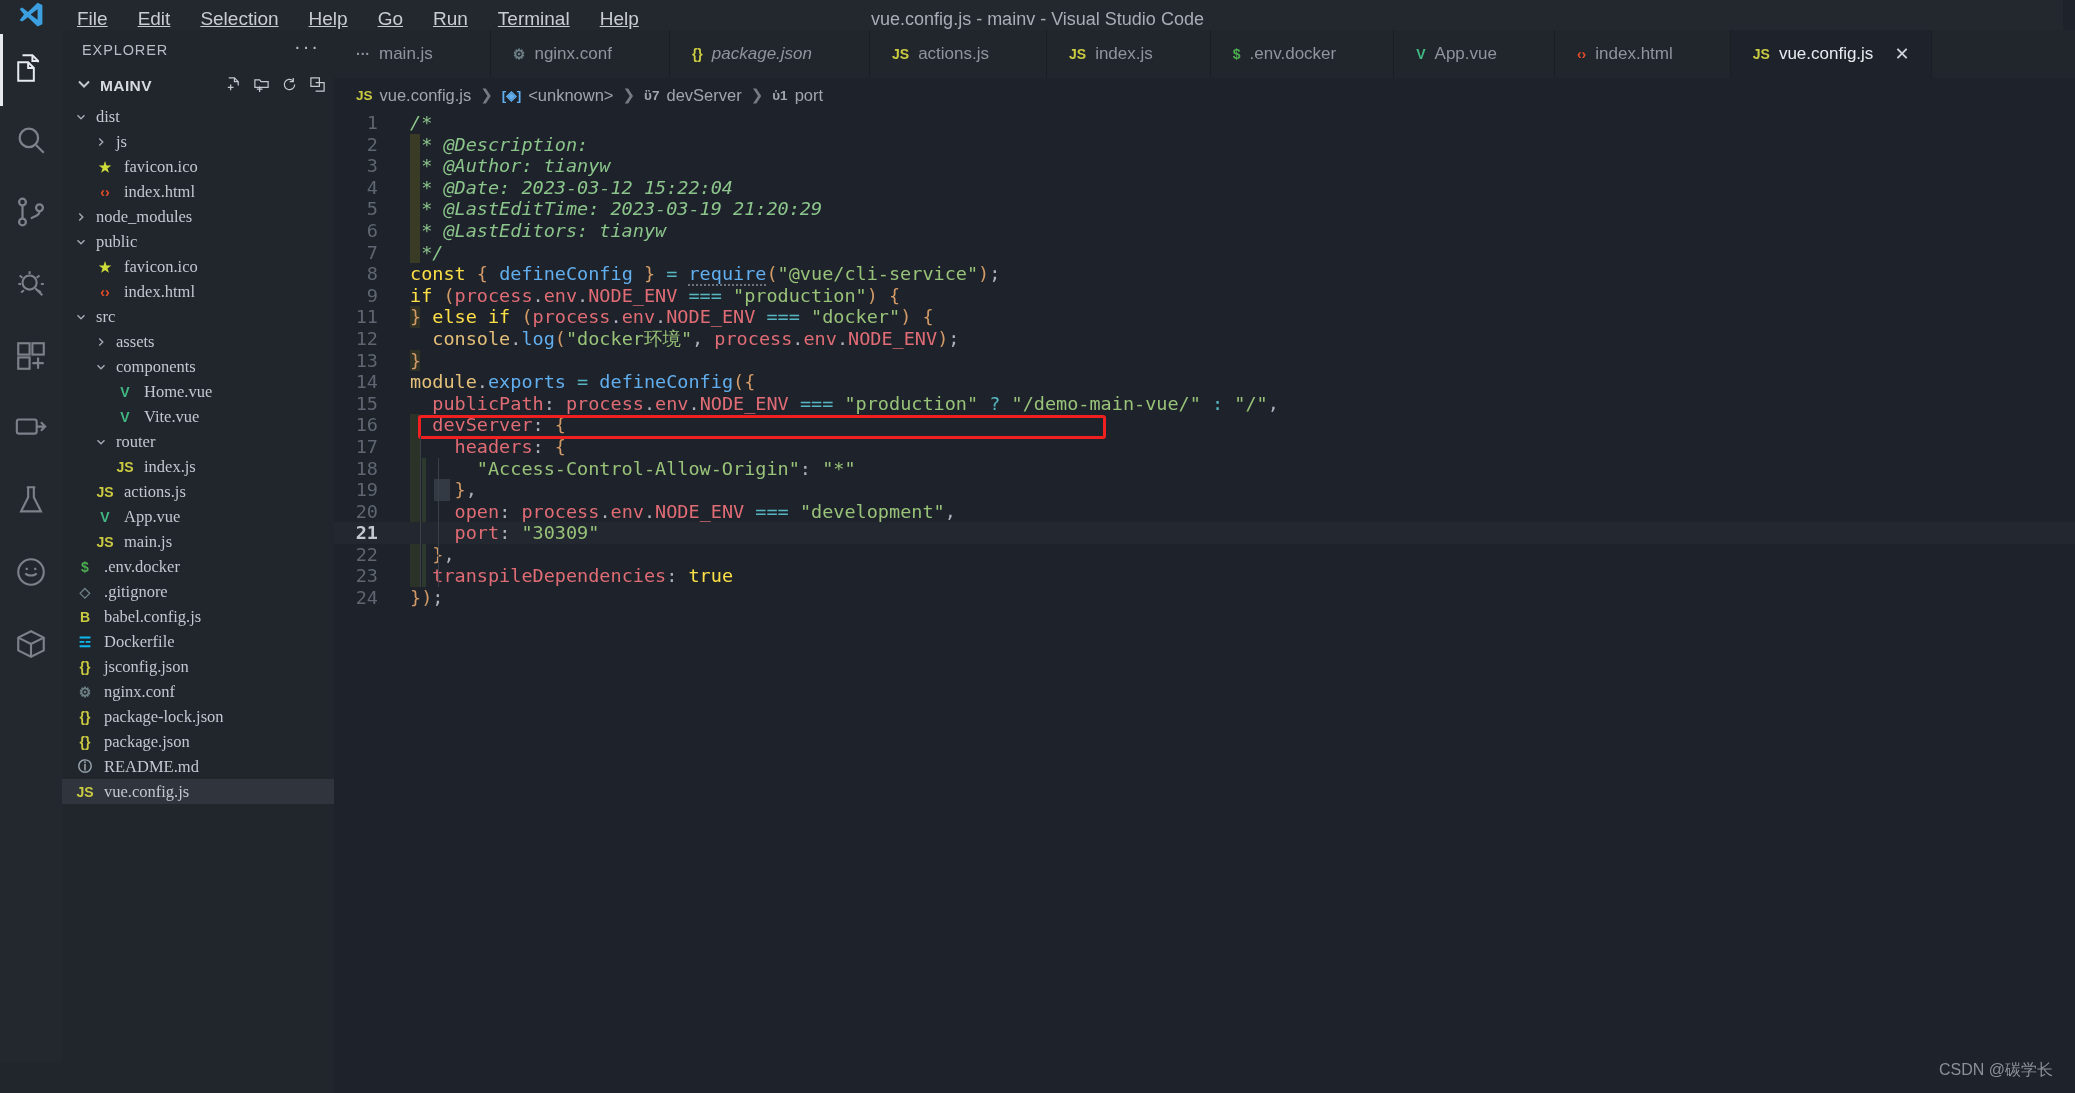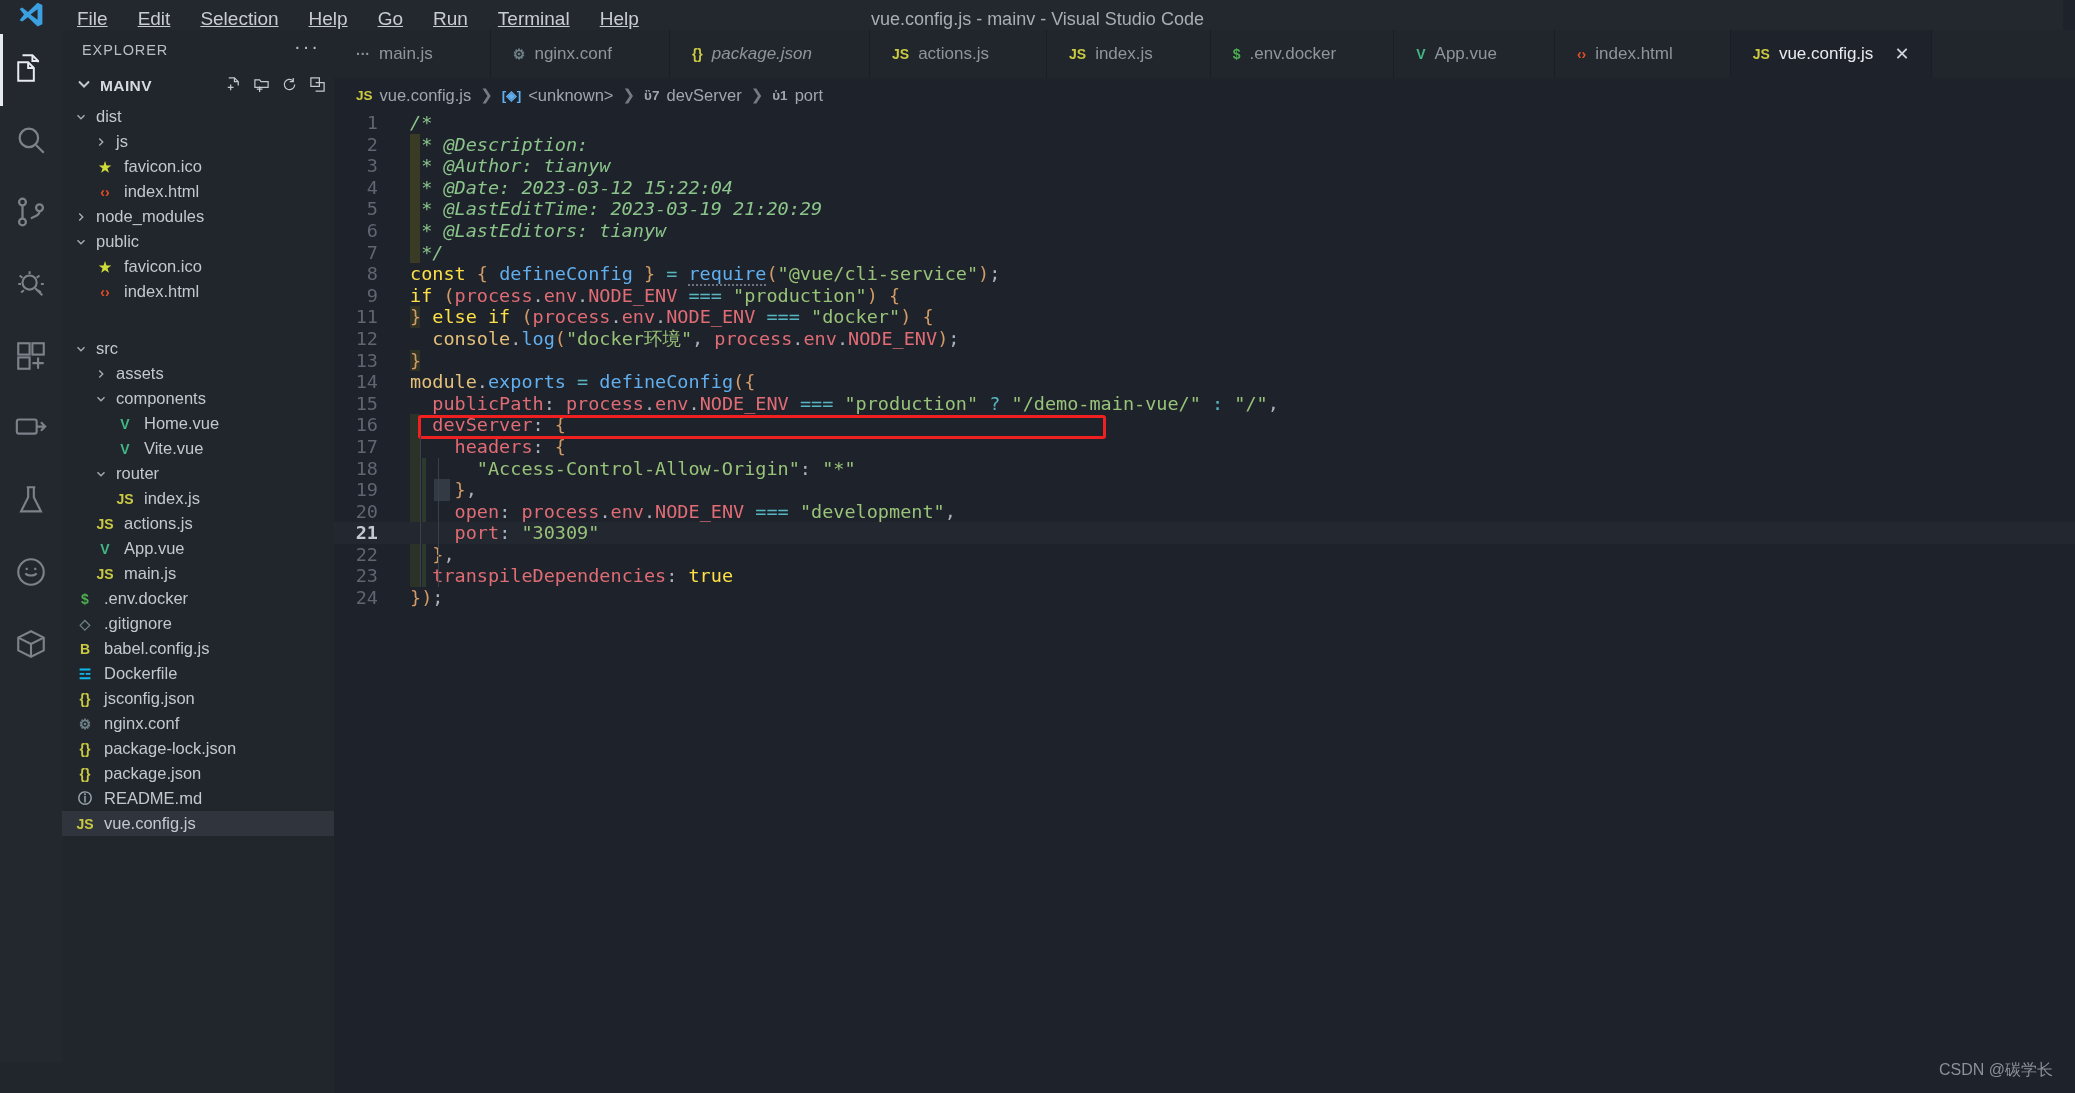--- a/index.html
+++ b/index.html
@@ -69,21 +69,21 @@
   .sb-section-actions svg { width:17px; height:17px; }
   .tree { flex:1; overflow:hidden; padding-top:2px; }
   .row {
     height:25px; display:flex; align-items:center; font-size:16.5px;
     color:#c3c8d0; white-space:nowrap; position:relative;
   }
   .row.selected { background:#2f343d; }
   .row .chev { width:18px; display:flex; align-items:center; justify-content:center; color:#a6abb3; }
   .row .chev svg { width:14px; height:14px; }
   .row .ficon { width:26px; display:flex; align-items:center; justify-content:center; font-size:14px; font-weight:bold; }
-  .row .lbl { padding-left:6px; }
+  .row .lbl { padding-left:6px;font-family:Liberation Serif, serif; }
 
   
   .editor {
     position:absolute; left:334px; top:30px; width:1741px; height:1063px;
     background:#1e222a;
   }
   .tabsbar {
     height:48px; background:#21252c; display:flex; align-items:stretch;
     overflow:hidden;
   }
@@ -332,21 +332,21 @@
           <span class="lbl">public</span>
         </div>
         <div class="row" style="padding-left: 30px;">
           <span class="ficon" style="color: rgb(205, 220, 57);">★</span>
           <span class="lbl">favicon.ico</span>
         </div>
         <div class="row" style="padding-left: 30px;">
           <span class="ficon" style="color: rgb(228, 77, 38);">‹›</span>
           <span class="lbl">index.html</span>
         </div>
-        <div class="row" style="padding-left: 10px; margin-top: 32px;">
+        <div class="row" style="padding-left: 10px;">
           <span class="chev">
             <svg viewBox="0 0 16 16" fill="none" stroke="currentColor" stroke-width="1.6">
               <path d="M4 6l4 4 4-4"></path>
             </svg>
           </span>
           <span class="lbl">src</span>
         </div>
         <div class="row" style="padding-left: 30px;">
           <span class="chev">
             <svg viewBox="0 0 16 16" fill="none" stroke="currentColor" stroke-width="1.6">

